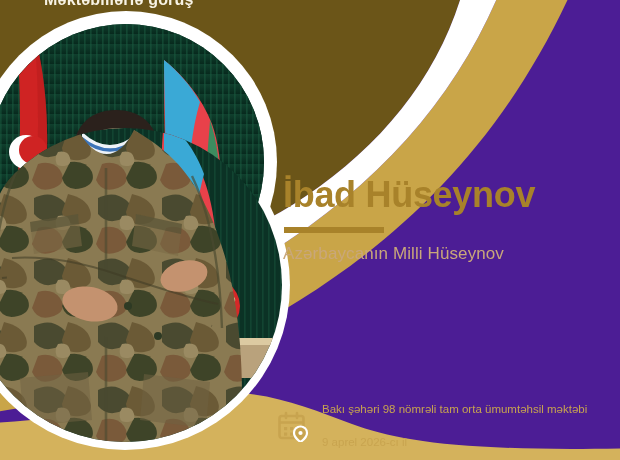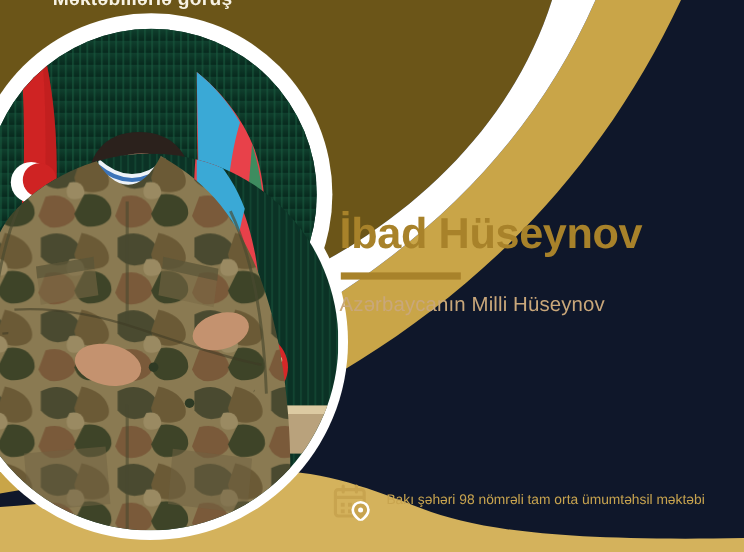--- a/index.html
+++ b/index.html
@@ -8,21 +8,21 @@
     background: #ffffff;
   }
   body {
     font-family: "Liberation Sans", sans-serif;
   }
 
   #poster {
     position: relative;
     width: 620px;
     height: 460px;
-    background: #0f172a;
+    background: #4c1d95;
     overflow: hidden;
   }
 
   .layer-svg {
     position: absolute;
     left: 0;
     top: 0;
     width: 620px;
     height: 460px;
   }
@@ -387,16 +387,17 @@
       <rect x="13" y="22.5" width="3.2" height="3.2" fill="#c8a44f"></rect>
 
       <path d="M23.5,16.5 c3.6,0 6.5,2.9 6.5,6.5 c0,4.4 -6.5,9 -6.5,9
                c0,0 -6.5,-4.6 -6.5,-9 c0,-3.6 2.9,-6.5 6.5,-6.5 Z" fill="#ffffff" stroke="#ffffff" stroke-width="2.2"></path>
       <path d="M23.5,17.6 c3,0 5.4,2.4 5.4,5.4 c0,3.7 -5.4,7.6 -5.4,7.6
                c0,0 -5.4,-3.9 -5.4,-7.6 c0,-3 2.4,-5.4 5.4,-5.4 Z" fill="#c8a44f"></path>
       <circle cx="23.5" cy="23" r="2.1" fill="#ffffff"></circle>
     </svg>
     <div id="footer-lines">
       <div class="footer-line">Bakı şəhəri 98 nömrəli tam orta ümumtəhsil məktəbi</div>
+      <div class="footer-line">9 aprel 2026-cı il</div>
     </div>
   </div>
 
 </div>
 
 </body></html>

